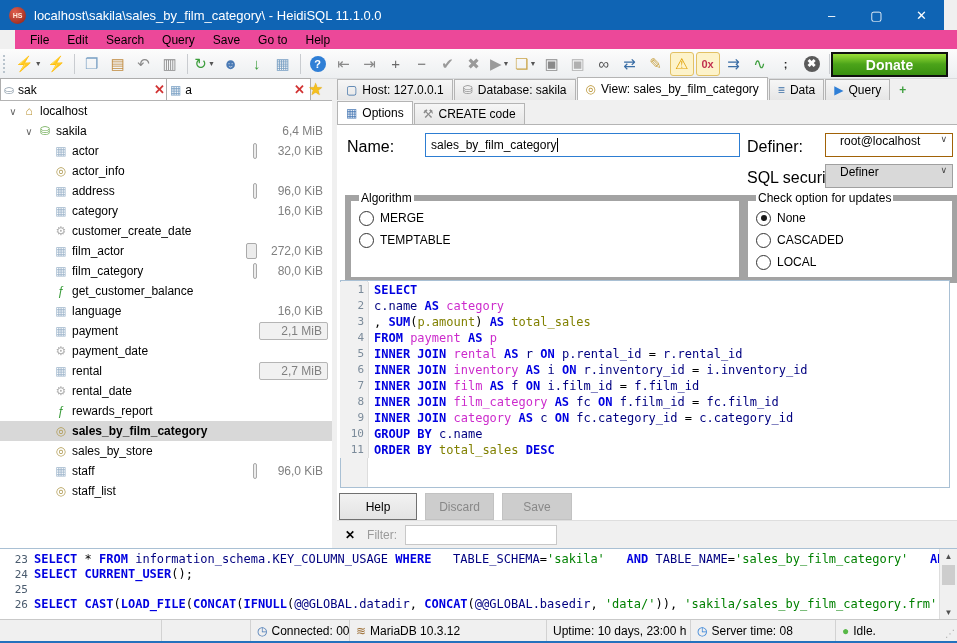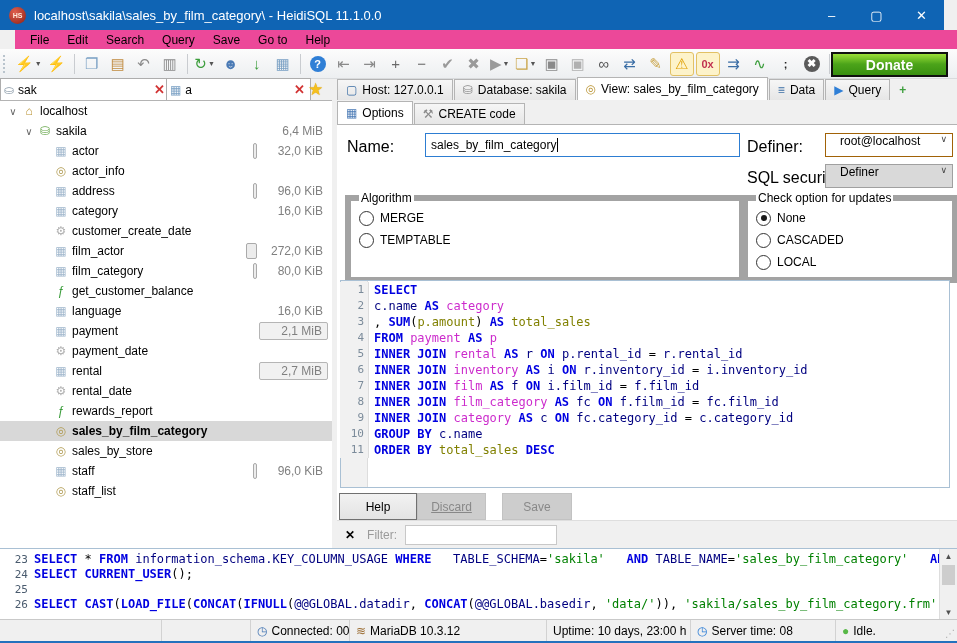--- a/index.html
+++ b/index.html
@@ -82,21 +82,21 @@
   .cline{height:16px;line-height:16px;white-space:pre;font-family:"DejaVu Sans Mono","Liberation Mono",monospace;font-size:12px;display:flex;}
   .lnum{width:24px;text-align:right;color:#7b8b9a;flex:none;padding-right:4px;
         font-family:"DejaVu Sans Mono","Liberation Mono",monospace;font-size:11px;background:#f1f1f1;border-right:1px solid #ddd;}
   #codelines{position:absolute;left:3px;top:157px;width:606px;height:202px;overflow:hidden;}
   .t-k{color:#0000e0;font-weight:bold;} .t-i{color:#000080;} .t-t{color:#cc2bcc;}
   .t-o{color:#808000;} .t-s{color:#008000;} .t-p{color:#000;}
   
   .pbtn{position:absolute;top:368px;height:25px;display:flex;align-items:center;justify-content:center;font-size:12px;}
   #btn-help{left:2px;width:76px;background:linear-gradient(#f2f2f2,#e3e3e3);border:1px solid #707070;}
   .pbtn.disabled{background:#cdcdcd;border:1px solid #c2c2c2;color:#888;}
-  #btn-discard{left:80px;width:67px;text-decoration:underline;} #btn-save{left:165px;width:68px;}
+  #btn-discard{left:88px;width:67px;} #btn-save{left:165px;width:68px;}
   
   #filterbar{position:absolute;left:337px;top:520px;right:0;height:28px;background:#f0f0f0;border-top:1px solid #dedede;
              display:flex;align-items:center;}
   #fb-close{font-weight:bold;font-size:12px;margin:0 12px 0 8px;}
   #fb-label{color:#9a9a9a;margin-right:8px;}
   #fb-input{width:150px;height:18px;background:#fff;border:1px solid #c8c8c8;}
   
   #log{position:absolute;left:0;top:548px;right:0;height:71px;background:#fff;border-top:1px solid #a9c0d4;overflow:hidden;}
   #loglines{position:absolute;left:0;top:3px;right:17px;}
   .logline{height:15px;line-height:15px;white-space:pre;display:flex;font-family:"DejaVu Sans Mono","Liberation Mono",monospace;font-size:12px;}

